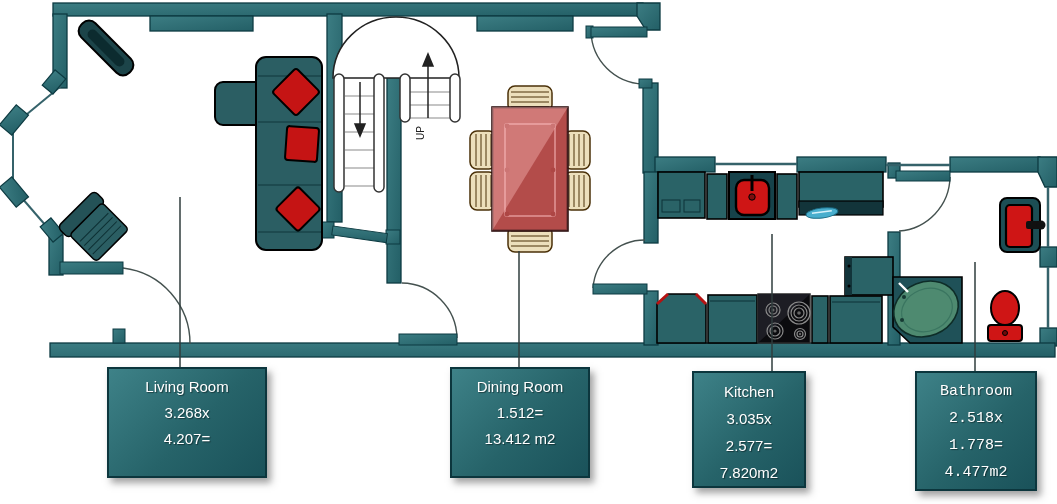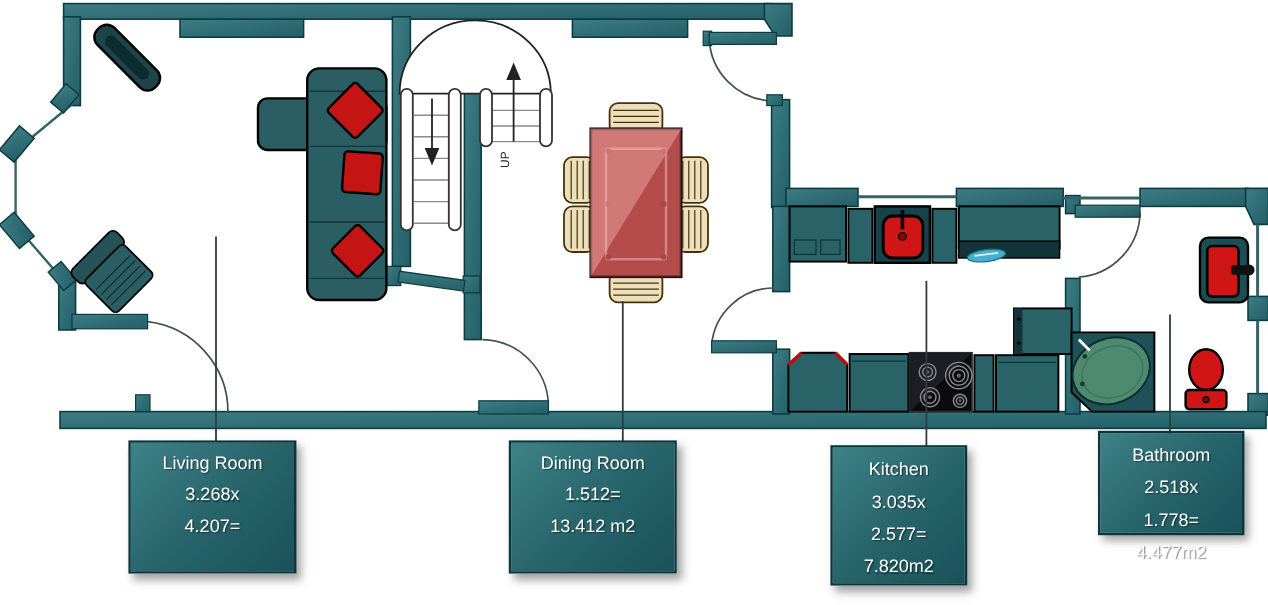--- a/index.html
+++ b/index.html
@@ -13,24 +13,24 @@
     box-shadow:4px 5px 7px rgba(70,70,70,.5);
     color:#ffffff;
     text-align:center;
     font-size:15px;
     line-height:26px;
     padding-top:5px;
     text-shadow:1px 1px 1px rgba(0,0,0,.45);
     box-sizing:border-box;
   }
   .room-label .ln{display:block;white-space:nowrap;}
-  #label-living   {left:107px;top:367px;width:140px;height:111px;}
-  #label-dining   {left:424px;top:367px;width:140px;height:111px;}
+  #label-living   {left:107px;top:367px;width:160px;height:111px;}
+  #label-dining   {left:450px;top:367px;width:140px;height:111px;}
   #label-kitchen  {left:692px;top:371px;width:114px;height:117px;line-height:27px;}
-  #label-bathroom {left:915px;top:359px;width:122px;height:87px;line-height:27px;}
+  #label-bathroom {left:915px;top:371px;width:122px;height:120px;line-height:27px;font-family:Liberation Mono, monospace;}
 </style>
 </head>
 <body>
 
 <div class="stage">
 
 <svg width="1057" height="504" viewBox="0 0 1057 504">
   <defs>
     <linearGradient id="wallGrad" x1="0" y1="0" x2="1" y2="1">
       <stop offset="0" stop-color="#3c7d83"></stop>

